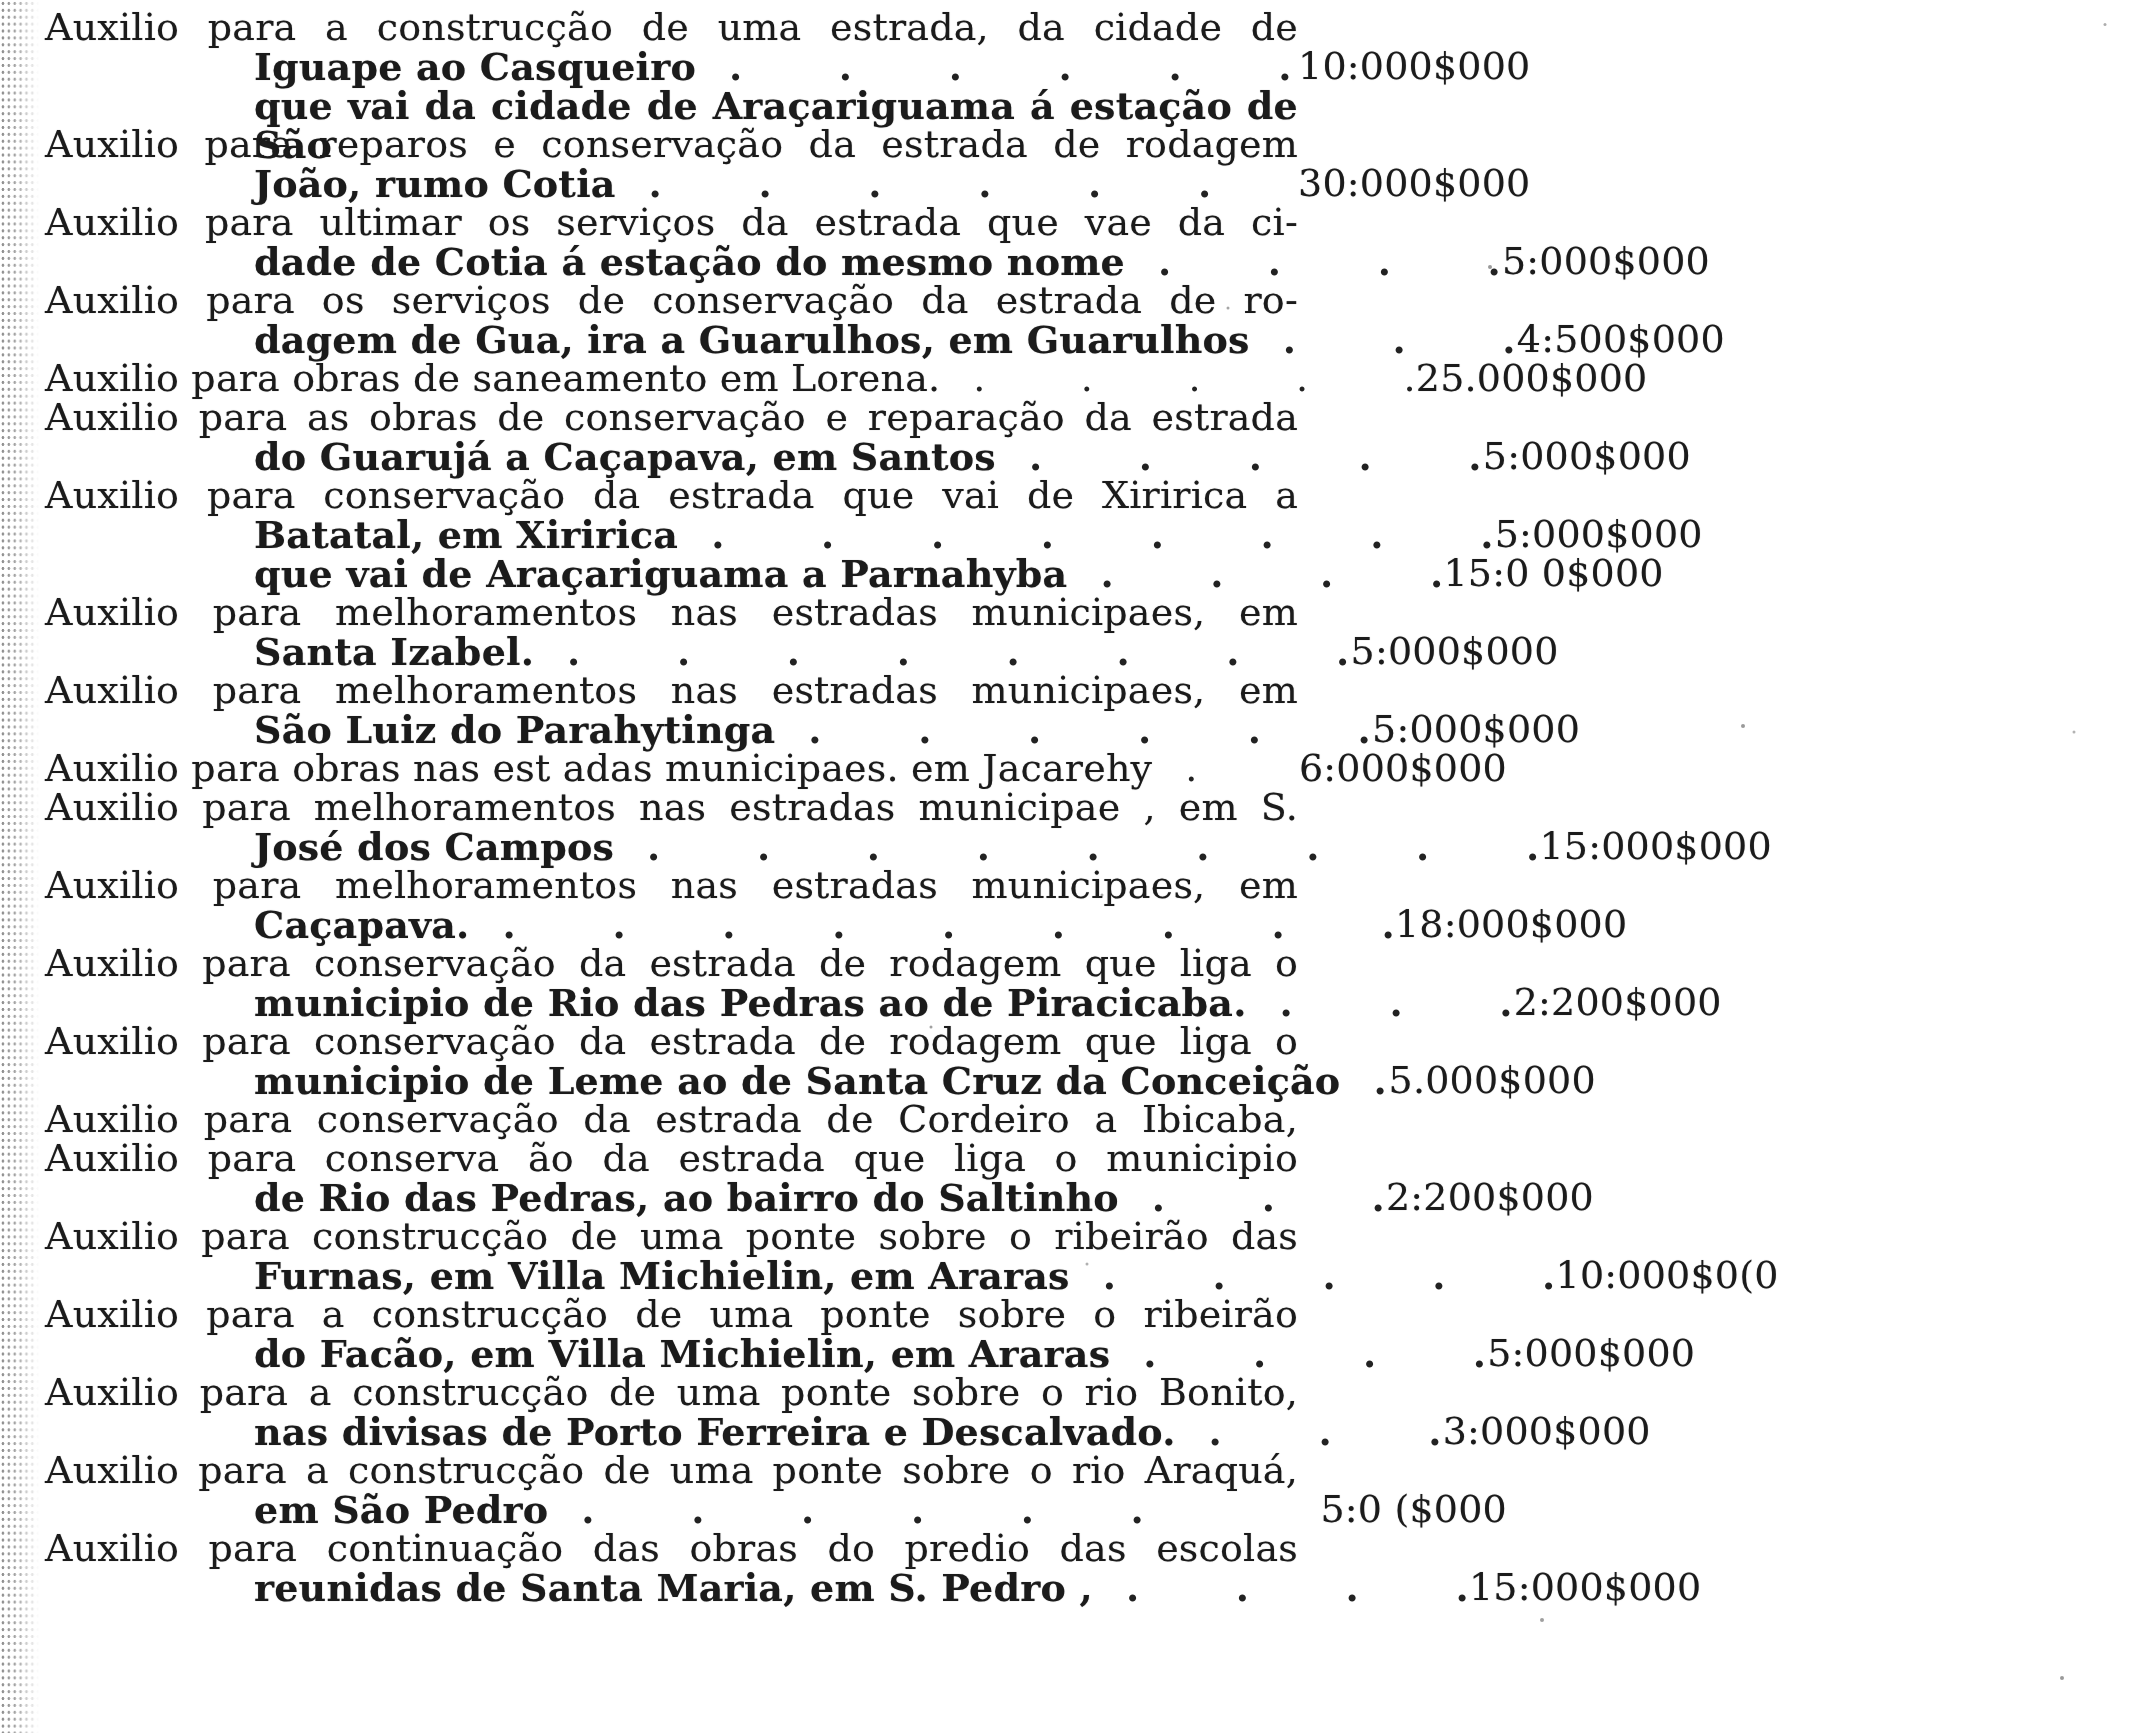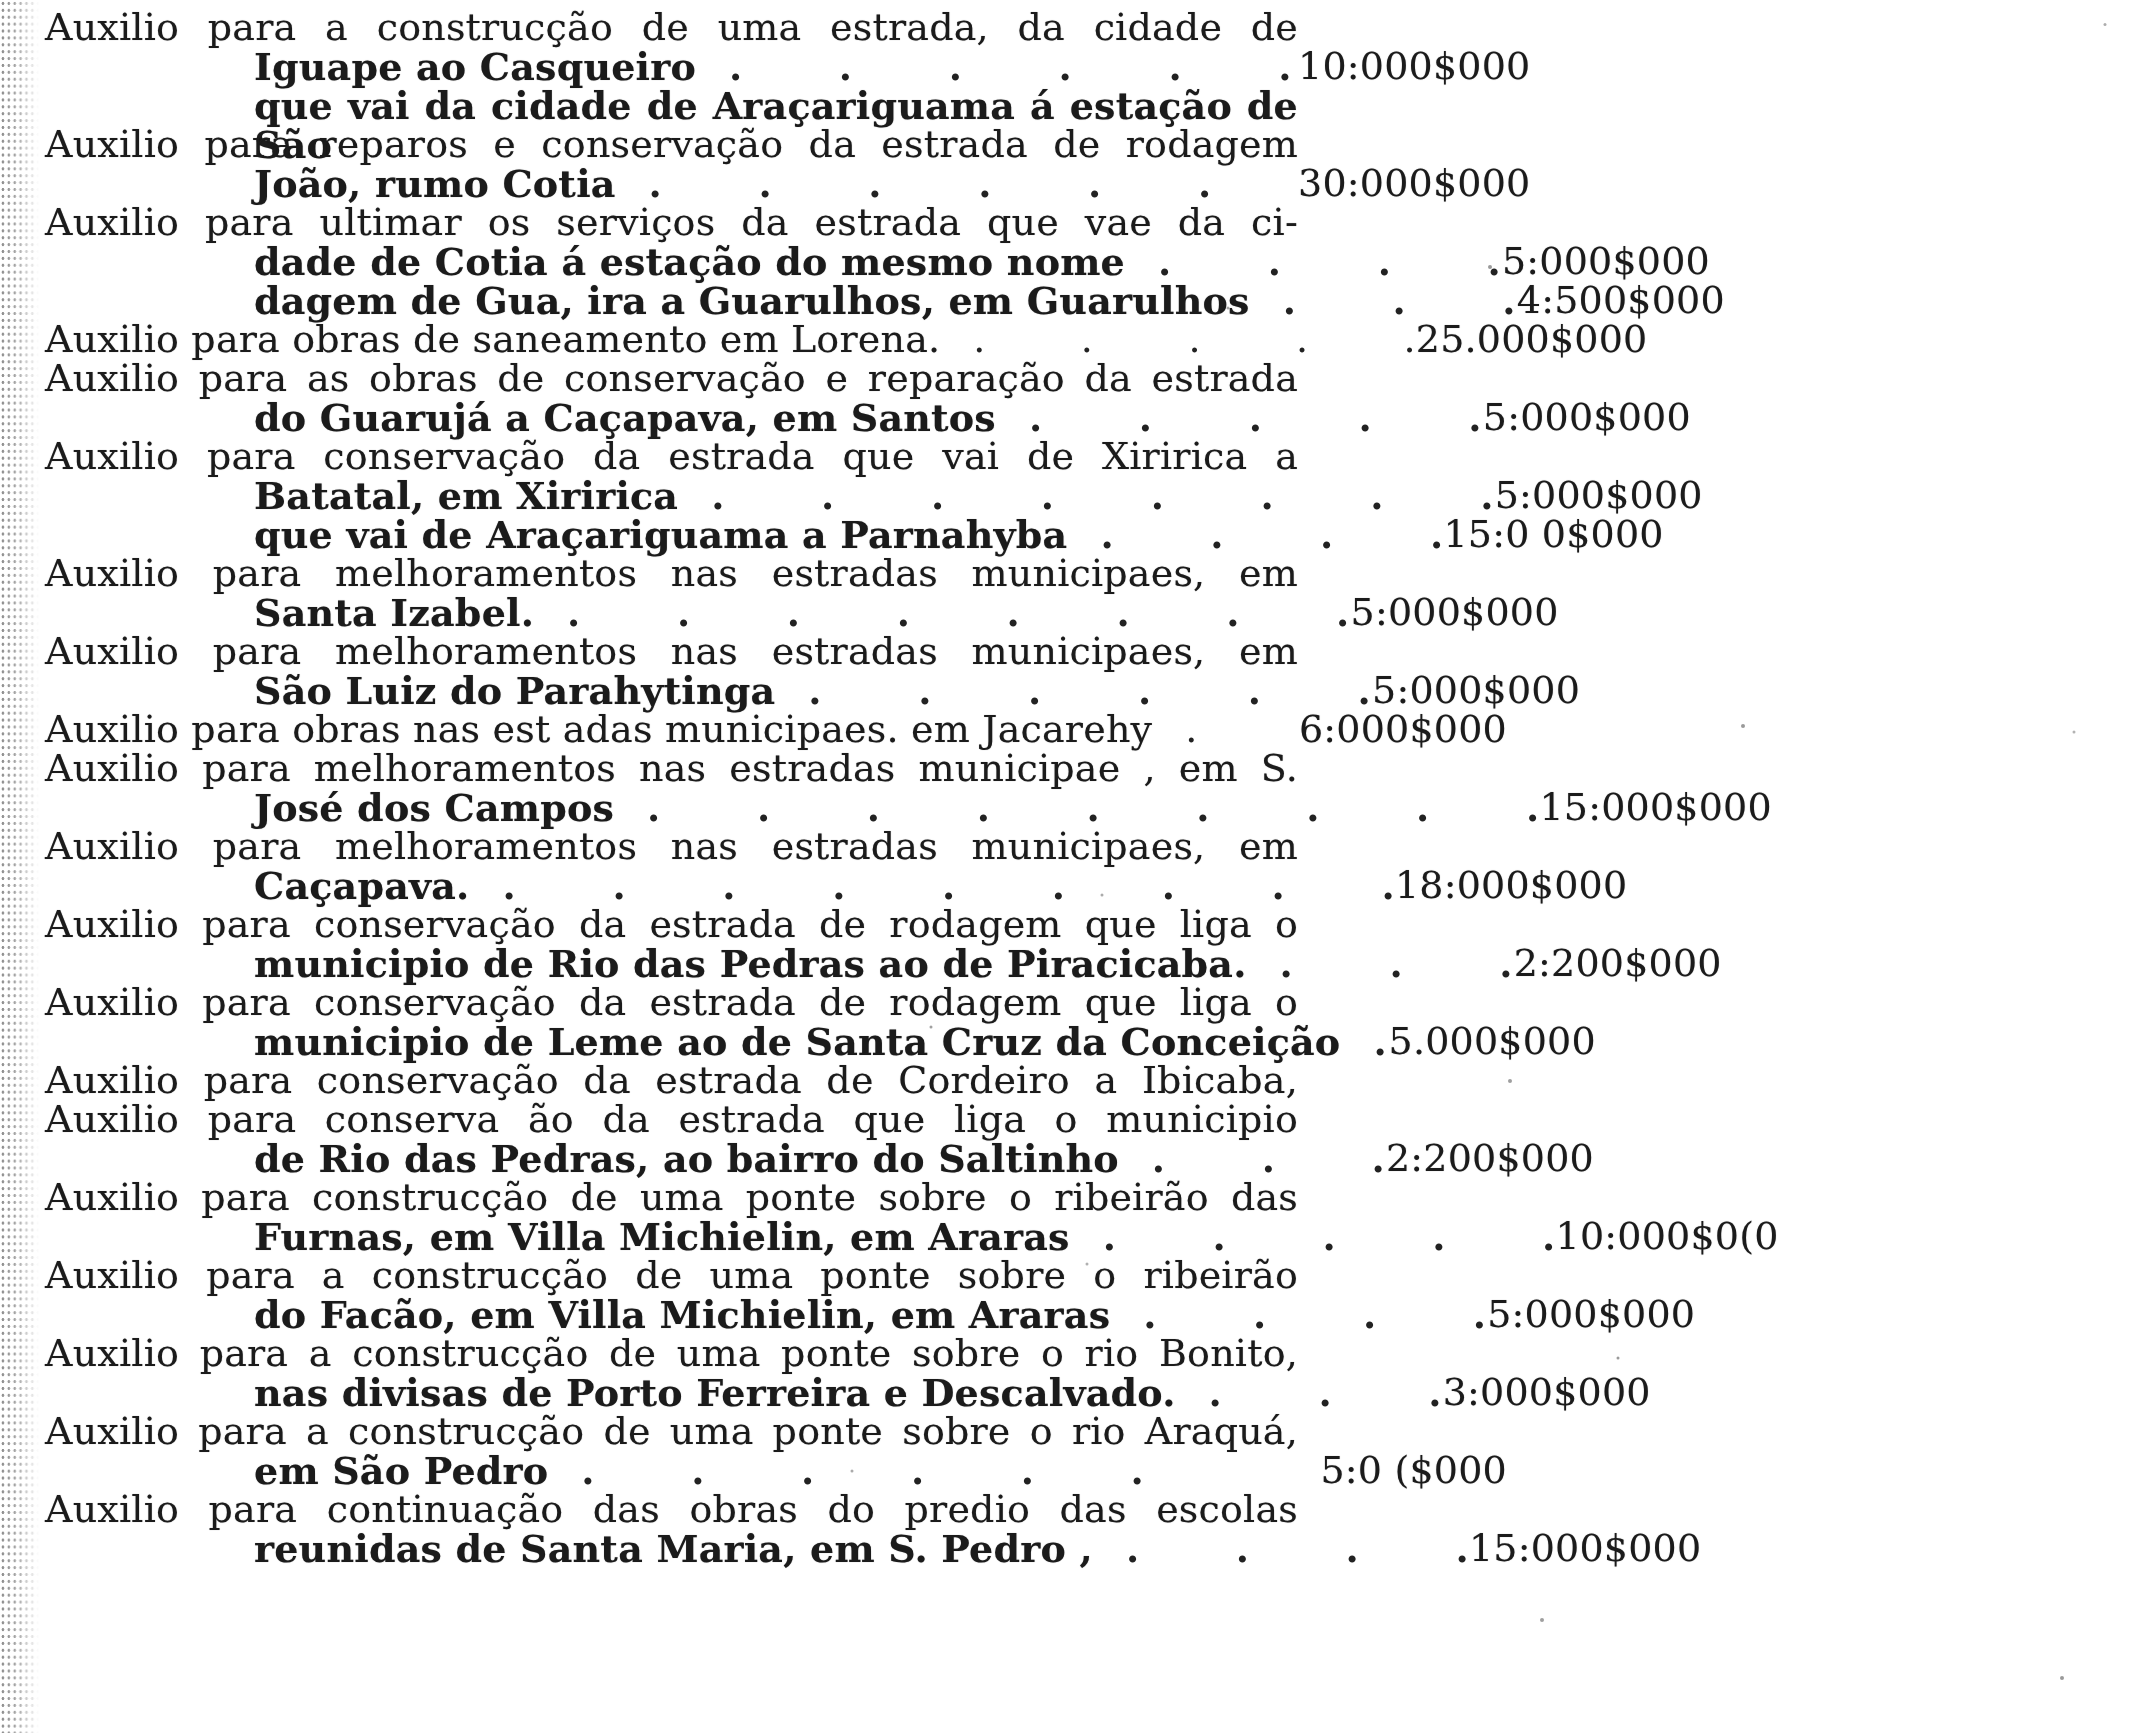--- a/index.html
+++ b/index.html
@@ -114,20 +114,24 @@
       <div class="amt"></div>
     </div>
     <div class="row">
       <div class="txt indent"><span class="t">dade de Cotia á estação do mesmo nome</span><span class="dots">. . . .</span></div>
       <div class="amt">5:000$000</div>
     </div>
   </div>
 
   <div class="entry">
     <div class="row">
+      <div class="txt just"><span class="t">Auxilio para os serviços de conservação da estrada de ro-</span></div>
+      <div class="amt"></div>
+    </div>
+    <div class="row">
       <div class="txt indent"><span class="t">dagem de Gua, ira a Guarulhos, em Guarulhos</span><span class="dots">. . .</span></div>
       <div class="amt">4:500$000</div>
     </div>
   </div>
 
   <div class="entry">
     <div class="row">
       <div class="txt"><span class="t">Auxilio para obras de saneamento em Lorena.</span><span class="dots">. . . . .</span></div>
       <div class="amt">25.000$000</div>
     </div>

